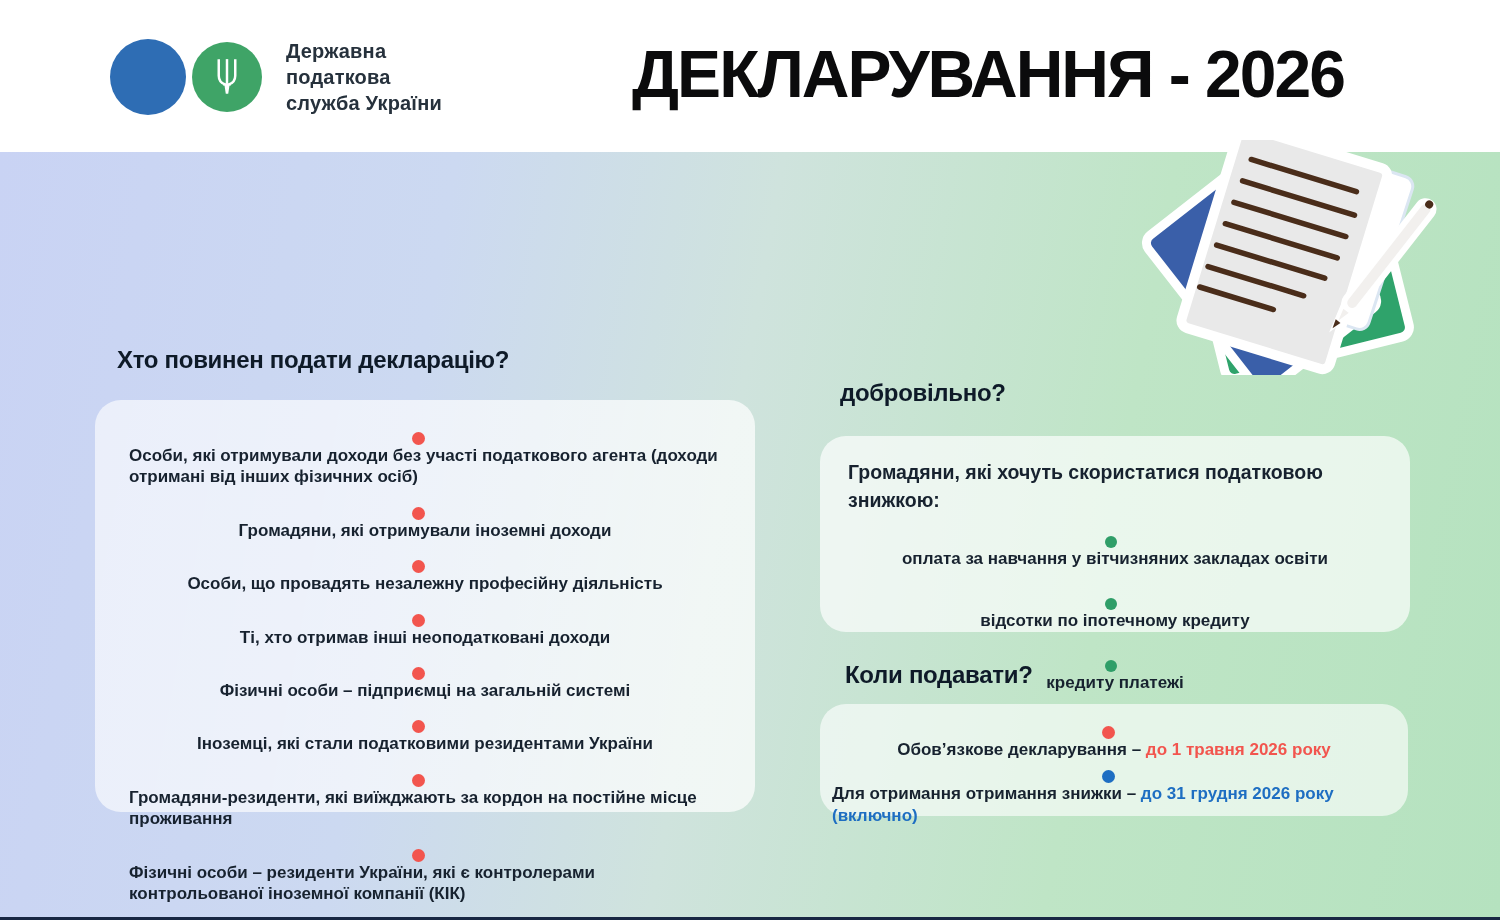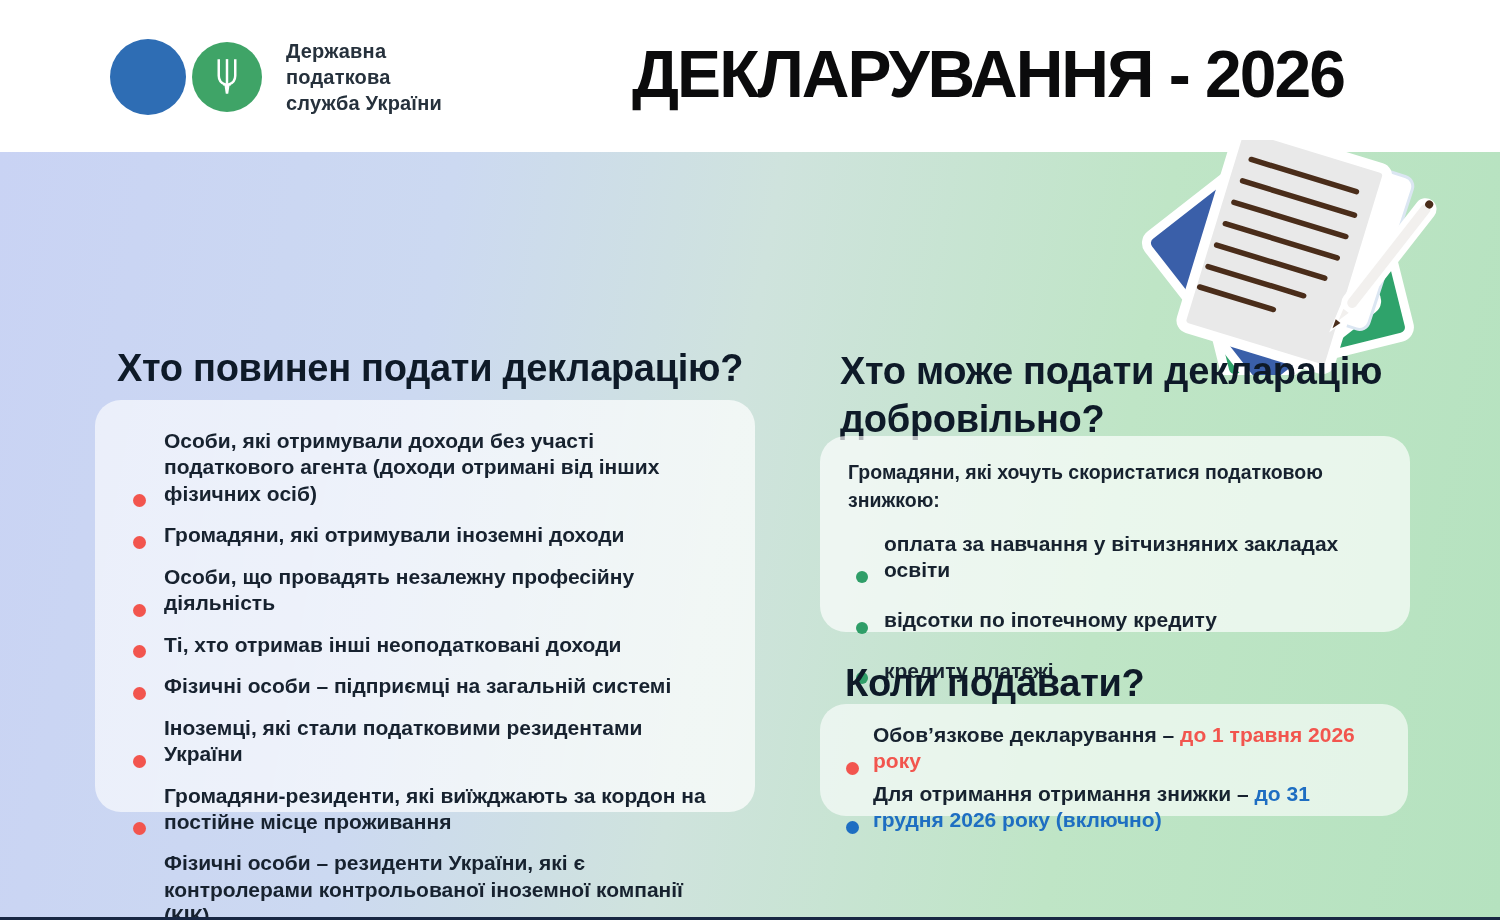--- a/index.html
+++ b/index.html
@@ -23,41 +23,41 @@
 
   
   .banner { position:absolute; left:95px; top:30px; width:1332px; height:126px; border-radius:64px;
             background:linear-gradient(90deg,#3a76b6 0%,#3f8ba0 55%,#3aa285 100%);
             display:flex; align-items:center; }
   .banner-text { padding-left:90px; color:#ffffff; font-size:37px; font-weight:700; line-height:1.35; letter-spacing:.2px; }
 
   .illustration { position:absolute; left:1130px; top:-12px; width:310px; height:235px; }
 
   
-  .section-heading { position:absolute; font-size:38px; font-weight:700; color:#0e1a28; letter-spacing:-.3px; line-height:1.25; }
+  .section-heading { position:absolute; font-size:24px; font-weight:700; color:#0e1a28; letter-spacing:-.3px; line-height:1.25; }
   .h-left   { left:117px; top:193px; }
   .h-right  { left:840px; top:196px; }
   .h-when   { left:845px; top:508px; }
 
   
   .card { position:absolute; border-radius:26px; }
   .card-left  { left:95px;  top:248px; width:660px; height:412px;
                 background:linear-gradient(100deg,rgba(255,255,255,.62),rgba(255,255,255,.72));
                 padding:28px 34px 24px 34px; }
   .card-right { left:820px; top:284px; width:590px; height:196px;
                 background:rgba(255,255,255,.68); padding:22px 28px; }
   .card-when  { left:820px; top:552px; width:588px; height:112px;
-                background:rgba(255,255,255,.62); padding:18px 24px; }
+                background:rgba(255,255,255,.62); padding:18px 12px; }
 
   .list { display:flex; flex-direction:column; }
   .card-left .list { gap:15px; }
   .card-right .list { gap:24px; margin-top:16px; }
   .card-when .list { gap:6px; }
 
-  .list-item { display:flex; align-items:flex-end; font-size:21px; font-weight:700; color:#17222f; line-height:1.26; }
+  .list-item { display:flex; align-items:center; font-size:17px; font-weight:700; color:#17222f; line-height:1.26;flex-direction:column; }
   .bullet { flex:0 0 auto; width:13px; height:13px; border-radius:50%; margin:4px 18px 0 4px; }
   .card-left  .bullet { background:#f2554e; }
   .card-right .bullet { width:12px; height:12px; margin:5px 16px 0 8px; background:#2f9e68; }
   .card-when  .bullet { margin:4px 14px 0 2px; }
 
   .intro-text { font-size:19.5px; font-weight:700; color:#17222f; line-height:1.45; max-width:520px; }
   .hl { font-weight:700; }
 </style>
 </head>
 <body>
@@ -158,21 +158,21 @@
         </div>
 
         <div class="list-item">
           <span class="bullet"></span>
           <span>Фізичні особи – резиденти України, які є контролерами контрольованої іноземної компанії (КІК)</span>
         </div>
       </div>
   </div>
 
   <div class="section-heading h-right">
-    <span>Хто може подати декларацію</span><br>
+    <br>
     <span>добровільно?</span>
   </div>
 
   <div class="card card-right">
     <div class="intro-text">Громадяни, які хочуть скористатися податковою знижкою:</div>
     <div class="list">
 
         <div class="list-item">
           <span class="bullet"></span>
           <span>оплата за навчання у вітчизняних закладах освіти</span>

